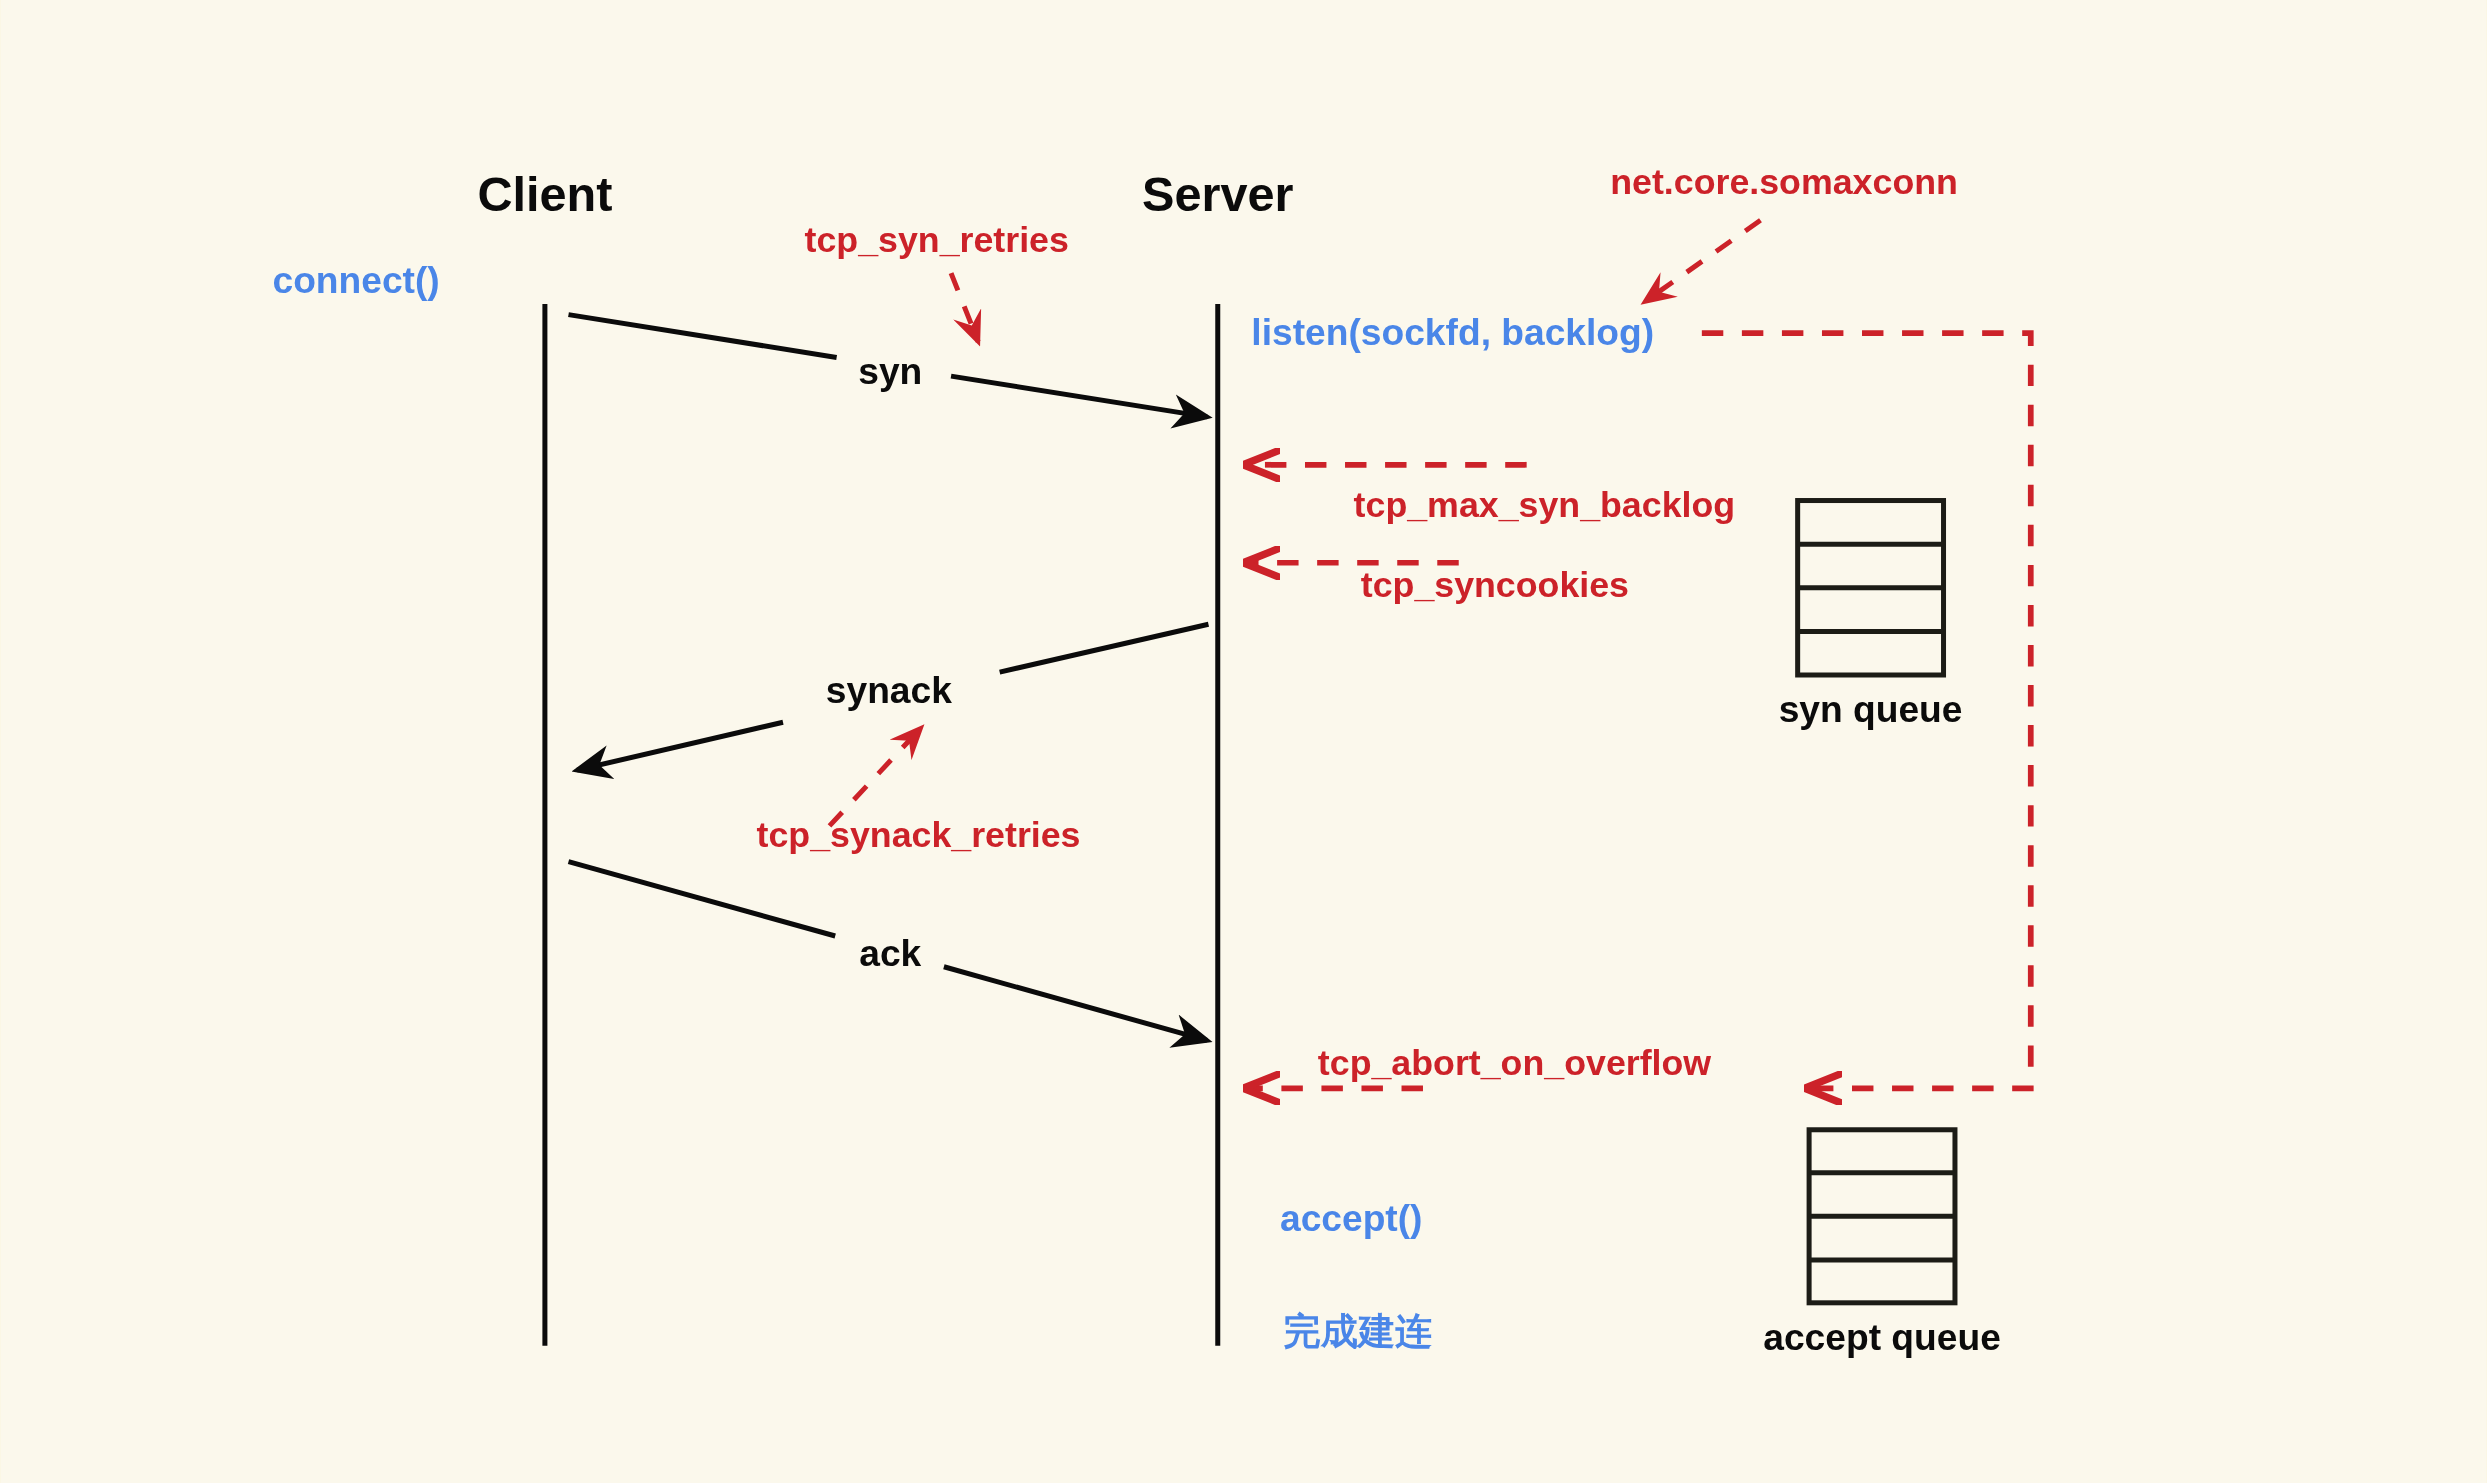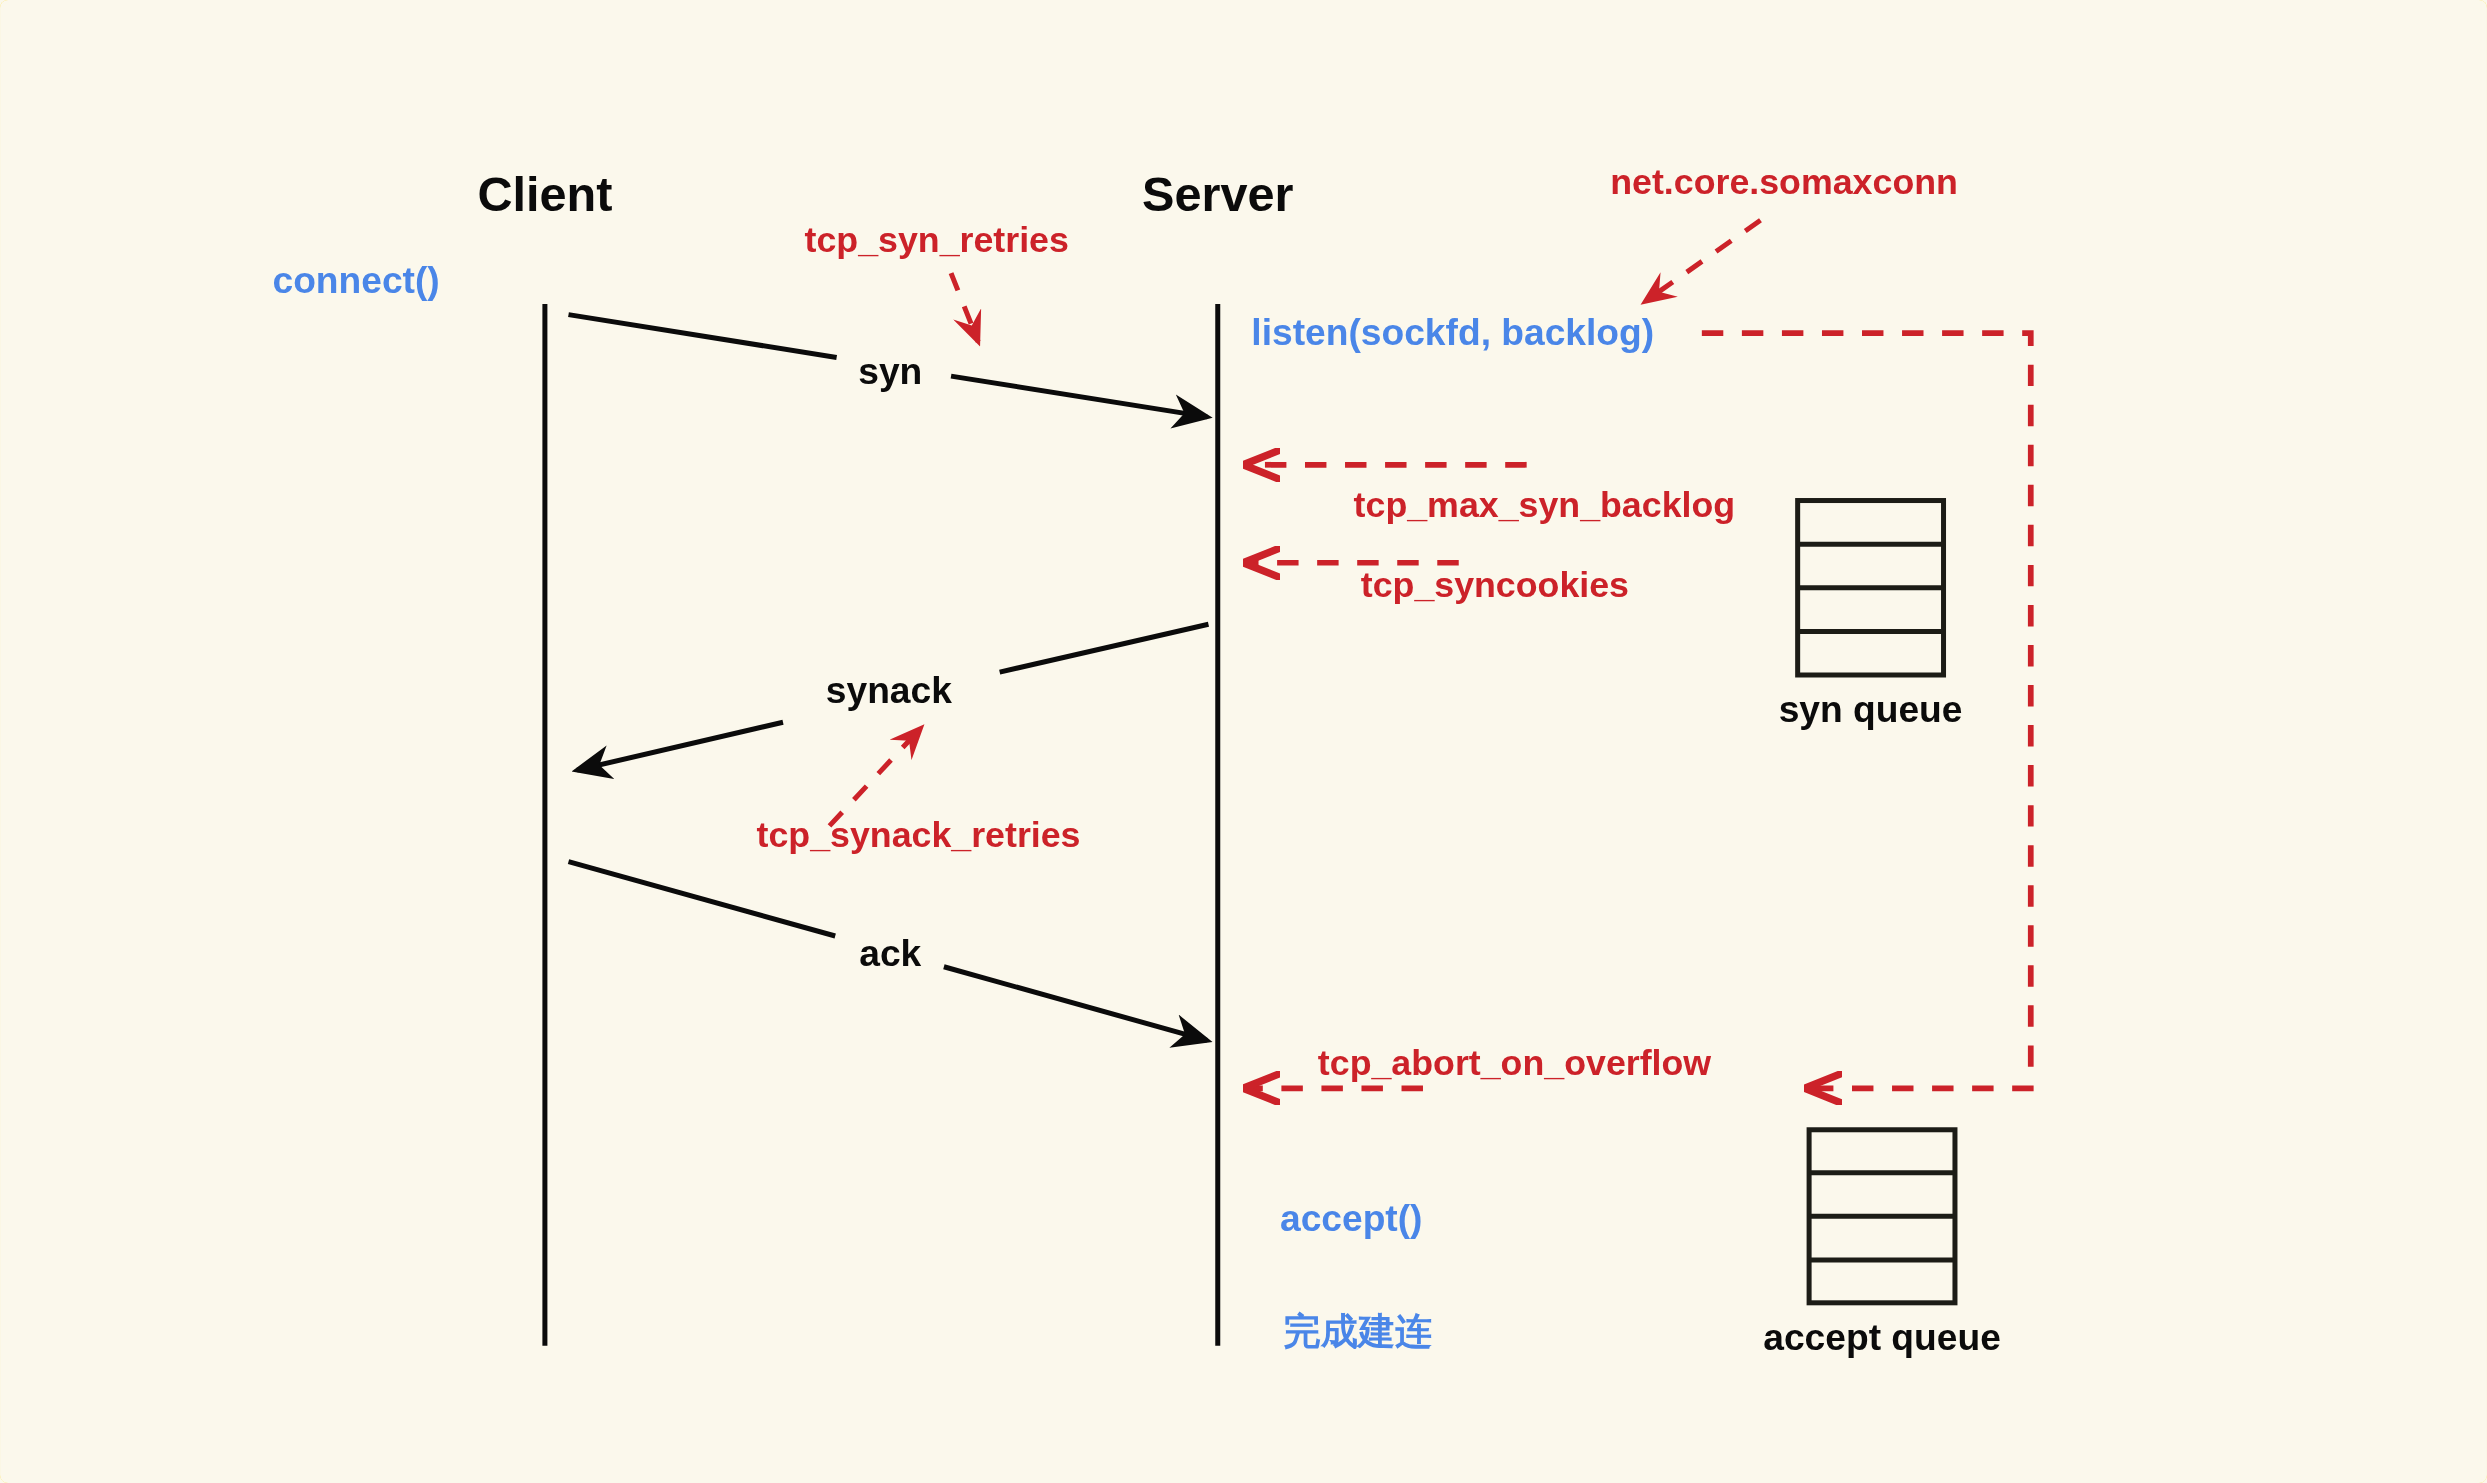--- a/index.html
+++ b/index.html
@@ -7,21 +7,20 @@
     padding: 0;
     background: #fbf8ec;
   }
   #stage {
     position: relative;
     width: 2487px;
     height: 1483px;
     background: #fde047;
     overflow: hidden;
     font-family: "Liberation Sans", sans-serif;
-    border-radius: 8px;
   }
   #diagram {
     position: absolute;
     inset: 0;
     width: 2487px;
     height: 1483px;
     display: block;
   }
   .lane-title {
     font-family: "Liberation Sans", sans-serif;

